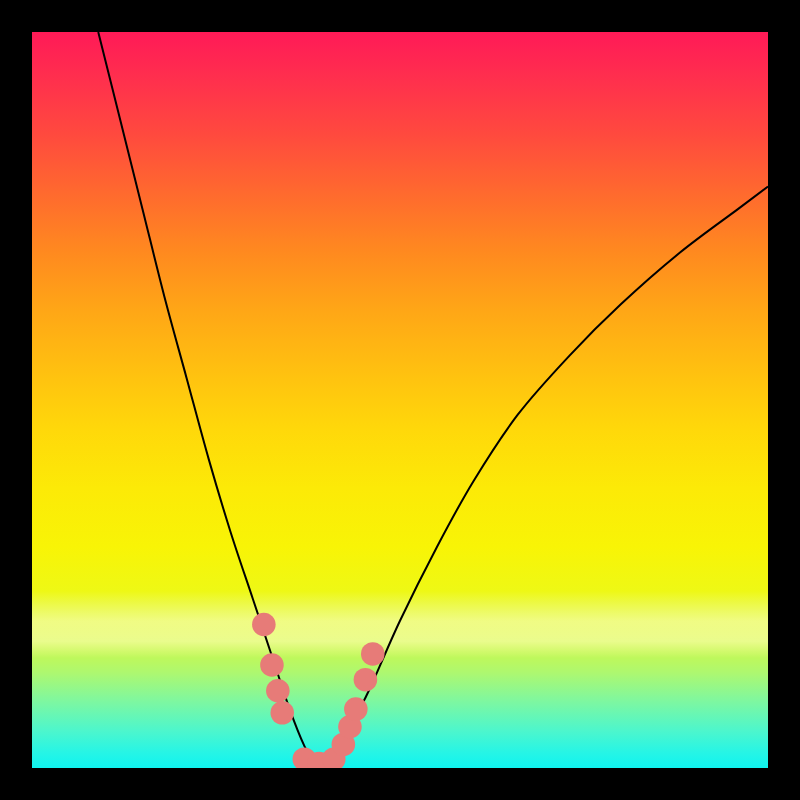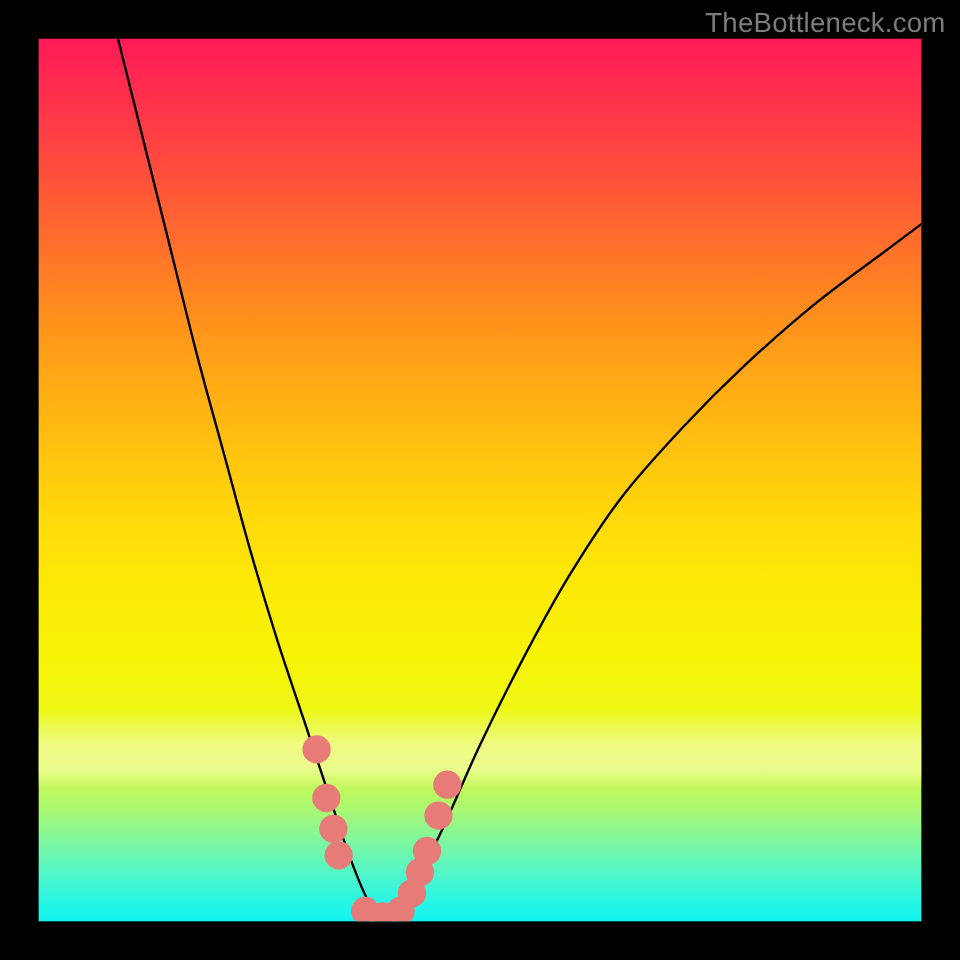--- a/index.html
+++ b/index.html
@@ -78,21 +78,20 @@
   }
   svg.curve {
     position: absolute;
     inset: 0;
   }
 </style>
 </head>
 <body>
 
 <div class="frame">
-  <div class="watermark">TheBottleneck.com</div>
   <div class="panel">
     <div class="gradient"></div>
     <div class="band"></div>
     <svg class="curve" viewBox="0 0 736 736" preserveAspectRatio="none">
       <path id="curve-path" fill="none" stroke="#000000" stroke-width="2" d="M 66.24 0.00 C 69.92 14.72, 80.96 58.88, 88.32 88.32 C 95.68 117.76, 103.04 147.20, 110.40 176.64 C 117.76 206.08, 125.12 236.75, 132.48 264.96 C 139.84 293.17, 147.20 318.93, 154.56 345.92 C 161.92 372.91, 169.28 401.12, 176.64 426.88 C 184.00 452.64, 191.36 477.17, 198.72 500.48 C 206.08 523.79, 213.44 544.64, 220.80 566.72 C 228.16 588.80, 236.75 614.56, 242.88 632.96 C 249.01 651.36, 252.69 663.63, 257.60 677.12 C 262.51 690.61, 268.03 704.72, 272.32 713.92 C 276.61 723.12, 279.68 729.25, 283.36 732.32 C 287.04 735.39, 290.11 735.39, 294.40 732.32 C 298.69 729.25, 304.21 721.89, 309.12 713.92 C 314.03 705.95, 318.93 694.29, 323.84 684.48 C 328.75 674.67, 331.20 670.99, 338.56 655.04 C 345.92 639.09, 356.96 612.11, 368.00 588.80 C 379.04 565.49, 392.53 538.51, 404.80 515.20 C 417.07 491.89, 428.11 471.04, 441.60 448.96 C 455.09 426.88, 469.81 403.57, 485.76 382.72 C 501.71 361.87, 520.11 342.24, 537.28 323.84 C 554.45 305.44, 570.40 289.49, 588.80 272.32 C 607.20 255.15, 628.05 236.75, 647.68 220.80 C 667.31 204.85, 691.84 187.68, 706.56 176.64 C 721.28 165.60, 731.09 158.24, 736.00 154.56"></path>
       <g id="markers">
           <circle cx="231.84" cy="592.48" r="11.78" fill="#e77b78"></circle>
           <circle cx="239.94" cy="632.96" r="11.78" fill="#e77b78"></circle>
           <circle cx="245.82" cy="658.72" r="11.78" fill="#e77b78"></circle>
           <circle cx="250.24" cy="680.80" r="11.78" fill="#e77b78"></circle>

